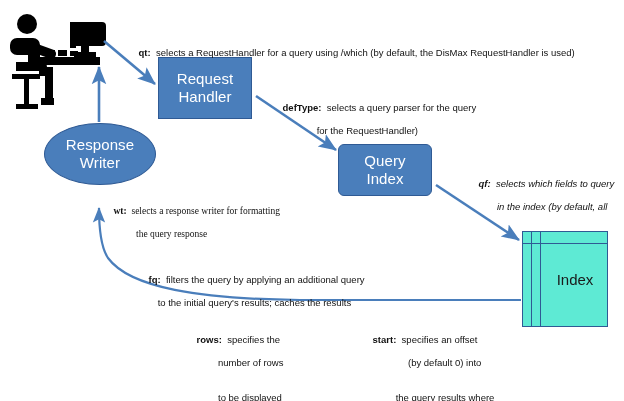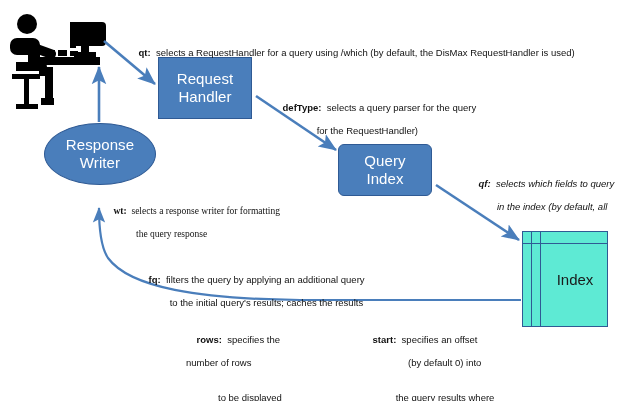--- a/index.html
+++ b/index.html
@@ -237,26 +237,26 @@
     <span class="hang" style="margin-left:29px">in the index (by default, all</span>
   </div>
 
   <div class="anno" id="anno-wt">
     <span class="term">wt:  </span><span>selects a response writer for formatting</span>
     <span class="hang" style="margin-left:32px">the query response</span>
   </div>
 
   <div class="anno" id="anno-fq">
     <span class="term">fq:  </span><span>filters the query by applying an additional query</span>
-    <span class="hang" style="margin-left:29px"> to the initial query's results; caches the results</span>
+    <span class="hang" style="margin-left:17px"> to the initial query's results; caches the results</span>
   </div>
 
   <div class="anno" id="anno-rows">
     <span class="term">rows:  </span><span>specifies the</span>
-    <span class="hang" style="">number of rows</span>
+    <span class="hang" style="margin-left:32px">number of rows</span>
     <span class="hang" style="margin-left:32px">to be displayed</span>
     
   </div>
 
   <div class="anno" id="anno-start">
     <span class="term">start:  </span><span>specifies an offset</span>
     <span class="hang" style="margin-left:46px">(by default 0) into</span>
     <span class="hang" style="margin-left:31px"> the query results where</span>
     
     

